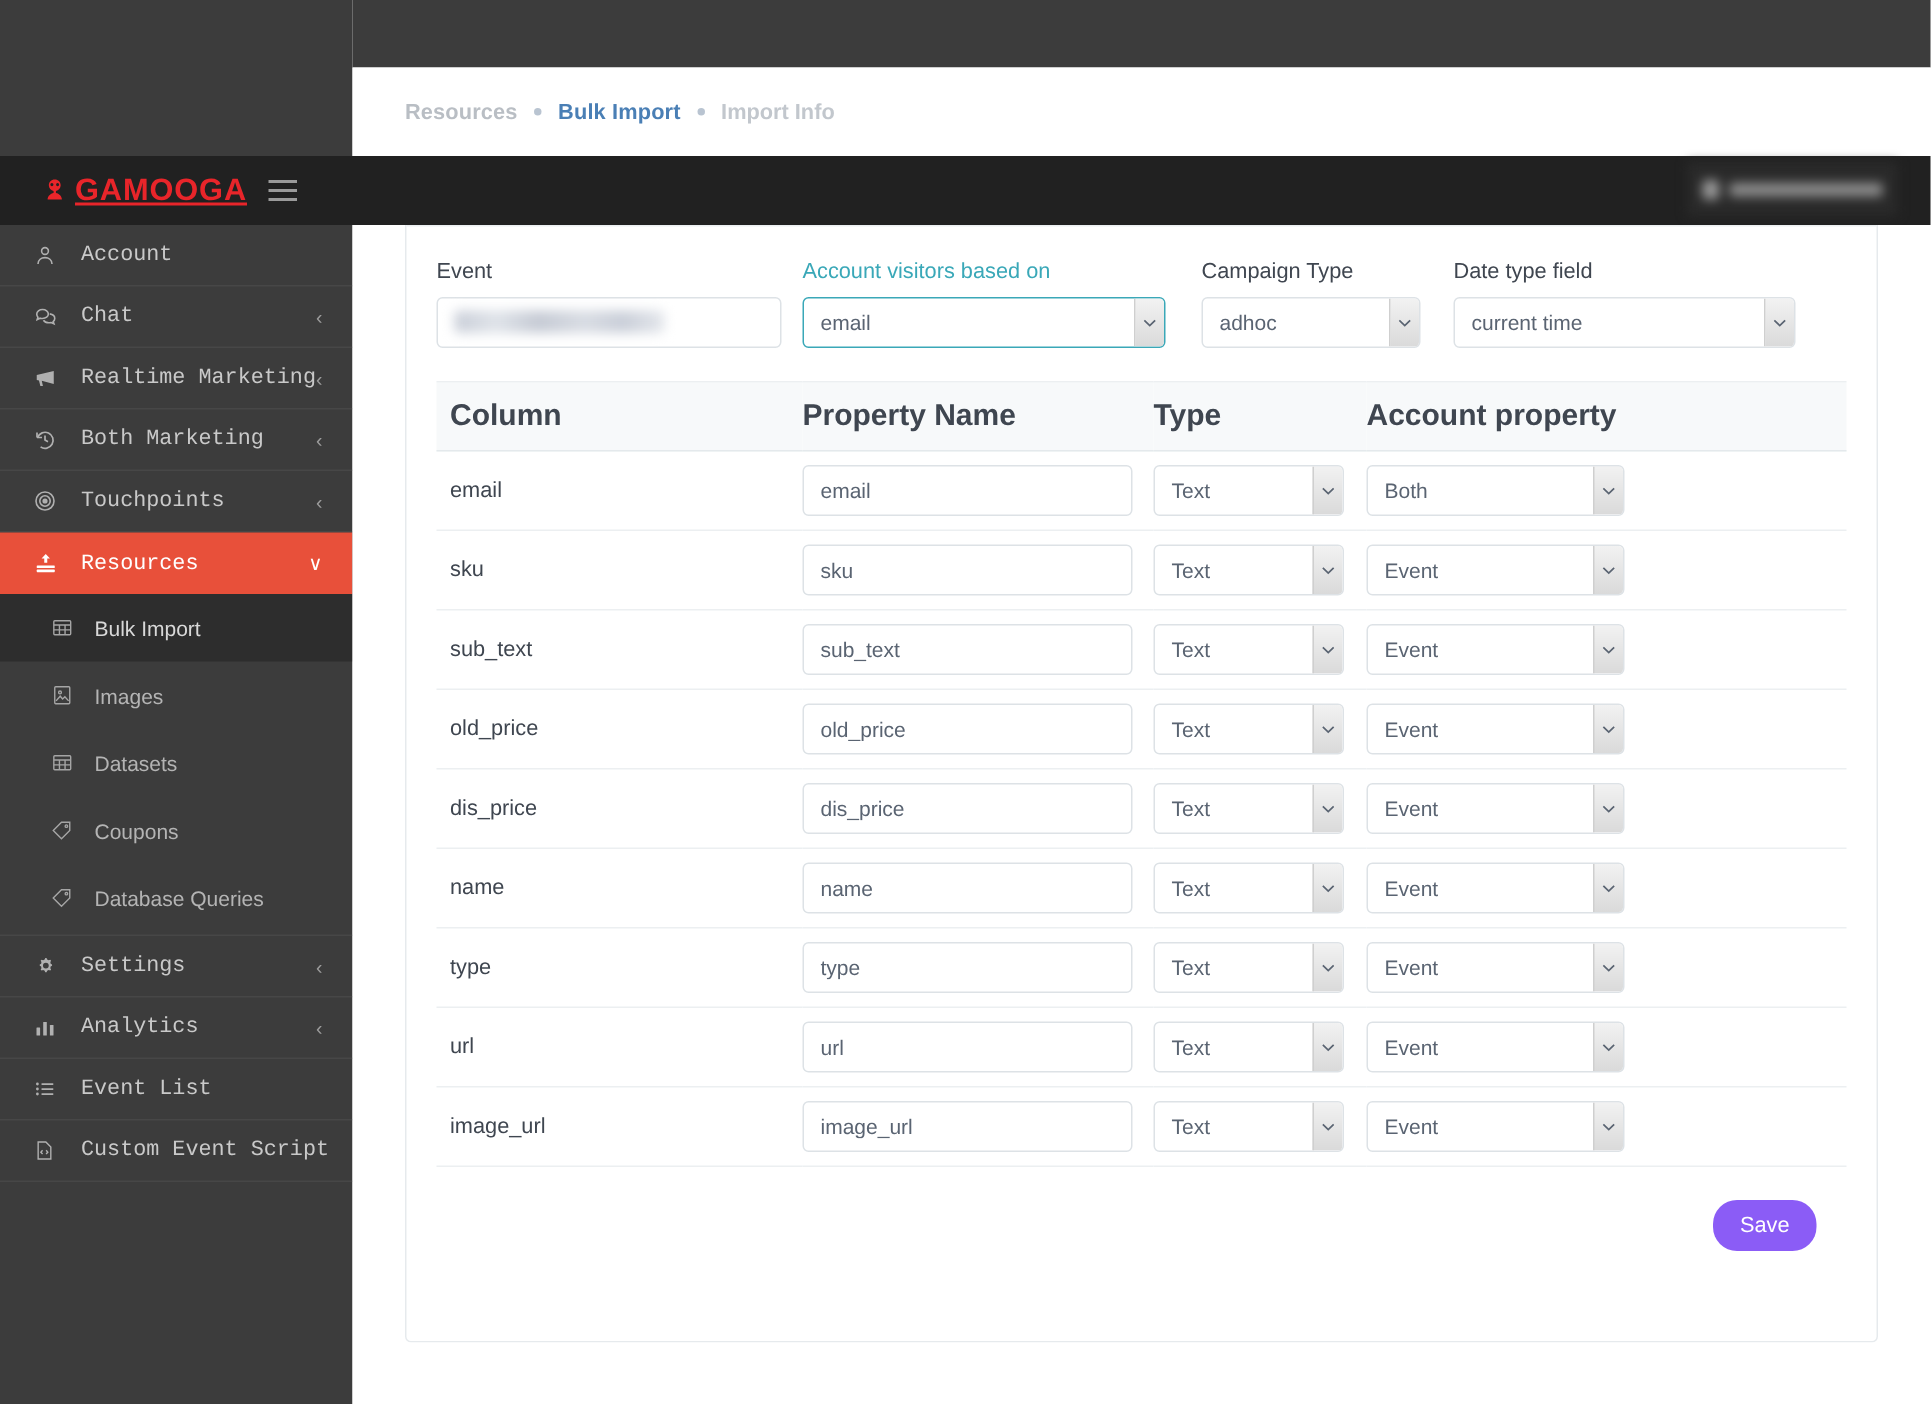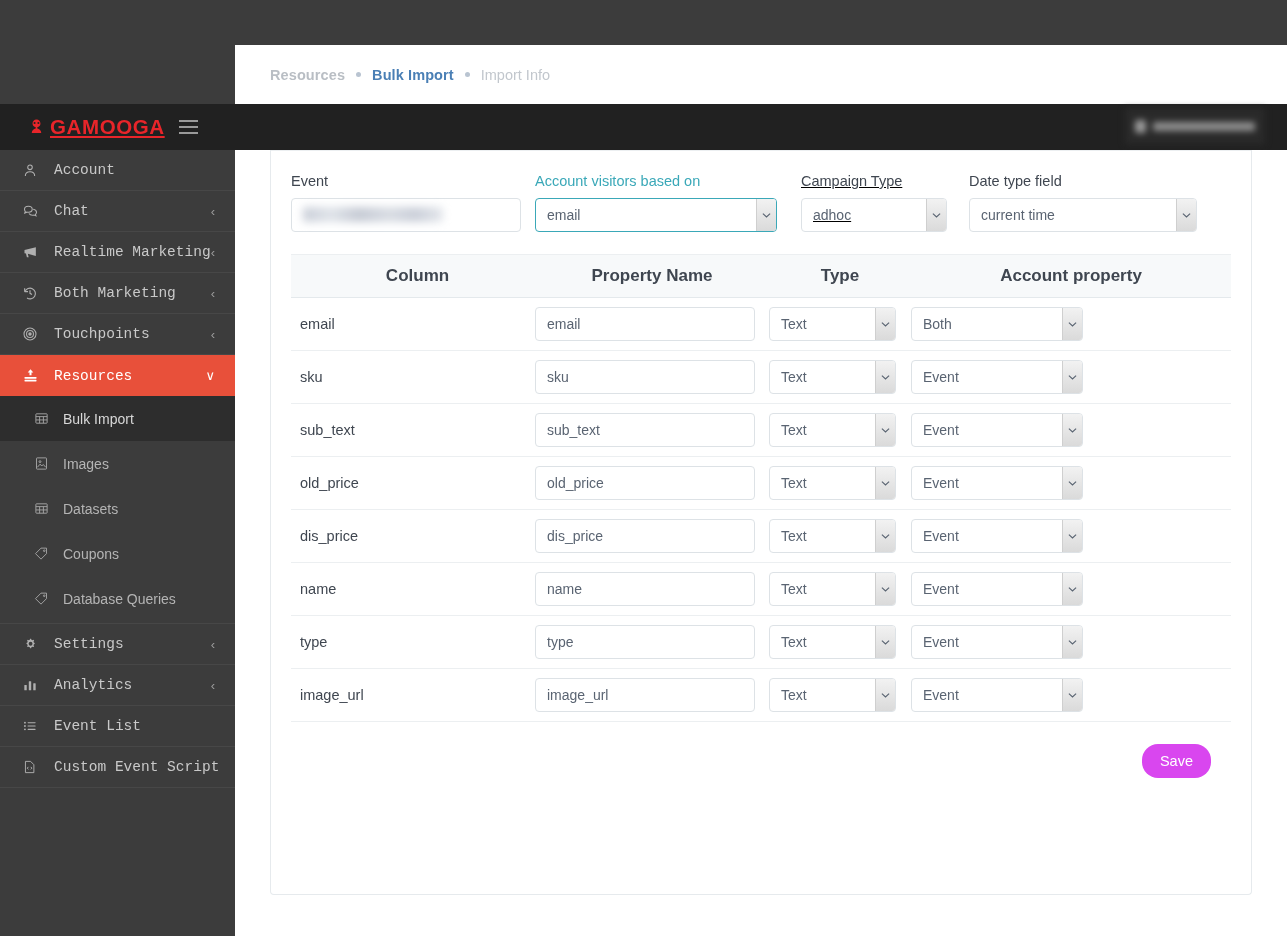--- a/index.html
+++ b/index.html
@@ -27,21 +27,21 @@
   .breadcrumb-bar {
     position: absolute; left: 235px; top: 45px;
     width: 1052px; height: 59px;
     background: #ffffff;
     display: flex; align-items: center;
     padding-left: 35px;
   }
   .bc-item { font-size: 14.5px; font-weight: bold; letter-spacing: .1px; }
   .bc-resources { color: #b9bec4; }
   .bc-bulk { color: #4a7fb5; }
-  .bc-current { color: #c2c7cd; font-weight: normal; font-size: 14.5px; }
+  .bc-current { color: #c2c7cd; font-weight: bold; font-size: 14.5px; }
   .bc-dot {
     width: 5px; height: 5px; border-radius: 50%;
     background: #b9c4d1; margin: 0 11px 0 11px; display: inline-block;
   }
 
   
   .nav-header {
     position: absolute; left: 0; top: 104px;
     width: 1287px; height: 46px;
     background: #212121;
@@ -185,40 +185,40 @@
     background: linear-gradient(180deg,#f2f2f2,#dadada);
     border-left: 1px solid #cfcfcf;
     display: flex; align-items: center; justify-content: center;
   }
   .sel .arrow-box svg { display: block; }
 
   
   .tbl { width: 100%; border-collapse: collapse; margin-top: 22px; }
   .tbl thead th {
     background: #f7f9fa;
-    font-size: 17px; color: #3f4650; font-weight: bold;
-    text-align: center;
+    font-size: 20px; color: #3f4650; font-weight: bold;
+    text-align: left;
     padding: 11px 0 11px 0;
     border-top: 1px solid #eceff1;
     border-bottom: 1px solid #e4e9ec;
   }
   .tbl tbody td {
     padding: 9px 0 9px 0;
     border-bottom: 1px solid #eceff1;
     vertical-align: middle;
   }
   .tbl tbody tr:last-child td { border-bottom: 1px solid #eceff1; }
   .col-name { font-size: 14.5px; color: #3f4650; }
 
   .save-row {
     display: flex; justify-content: flex-end;
     padding: 22px 20px 0 0;
   }
   .btn-save {
-    background: #d946ef; color: #ffffff;
+    background: #8b5cf6; color: #ffffff;
     border: none; border-radius: 16px;
     font-size: 14.5px; padding: 9px 18px;
     font-family: "Liberation Sans", sans-serif;
     cursor: pointer;
   }
 </style>
 </head>
 <body>
 
 <div class="top-strip"></div>
@@ -436,21 +436,21 @@
       <div class="sel teal">
         <span>email</span>
         <span class="arrow-box">
           <svg width="9" height="7" viewBox="0 0 10 7">
               <path d="M1 1.4L5 5.2 9 1.4" fill="none" stroke="#5a6472" stroke-width="1.3"></path>
             </svg>
         </span>
       </div>
     </div>
 
-    <div class="field" style="width:146px; margin-left:24px;text-decoration:underline;">
+    <div class="field" style="width:146px; margin-left:24px;">
       <div class="field-label">Campaign Type</div>
       <div class="sel">
         <span>adhoc</span>
         <span class="arrow-box">
           <svg width="9" height="7" viewBox="0 0 10 7">
               <path d="M1 1.4L5 5.2 9 1.4" fill="none" stroke="#5a6472" stroke-width="1.3"></path>
             </svg>
         </span>
       </div>
     </div>
@@ -641,20 +641,44 @@
                 <span>Event</span>
                 <span class="arrow-box">
                   <svg width="9" height="7" viewBox="0 0 10 7">
                     <path d="M1 1.4L5 5.2 9 1.4" fill="none" stroke="#5a6472" stroke-width="1.3"></path>
                   </svg>
                 </span>
               </div>
             </td>
           </tr>
           <tr>
+            <td style="padding-left:9px;"><span class="col-name">url</span></td>
+            <td><input class="txt-input" style="width: 220px;" value="url"></td>
+            <td>
+              <div class="sel" style="width:127px;">
+                <span>Text</span>
+                <span class="arrow-box">
+                  <svg width="9" height="7" viewBox="0 0 10 7">
+                    <path d="M1 1.4L5 5.2 9 1.4" fill="none" stroke="#5a6472" stroke-width="1.3"></path>
+                  </svg>
+                </span>
+              </div>
+            </td>
+            <td>
+              <div class="sel" style="width:172px;">
+                <span>Event</span>
+                <span class="arrow-box">
+                  <svg width="9" height="7" viewBox="0 0 10 7">
+                    <path d="M1 1.4L5 5.2 9 1.4" fill="none" stroke="#5a6472" stroke-width="1.3"></path>
+                  </svg>
+                </span>
+              </div>
+            </td>
+          </tr>
+          <tr>
             <td style="padding-left:9px;"><span class="col-name">image_url</span></td>
             <td><input class="txt-input" style="width: 220px;" value="image_url"></td>
             <td>
               <div class="sel" style="width:127px;">
                 <span>Text</span>
                 <span class="arrow-box">
                   <svg width="9" height="7" viewBox="0 0 10 7">
                     <path d="M1 1.4L5 5.2 9 1.4" fill="none" stroke="#5a6472" stroke-width="1.3"></path>
                   </svg>
                 </span>

